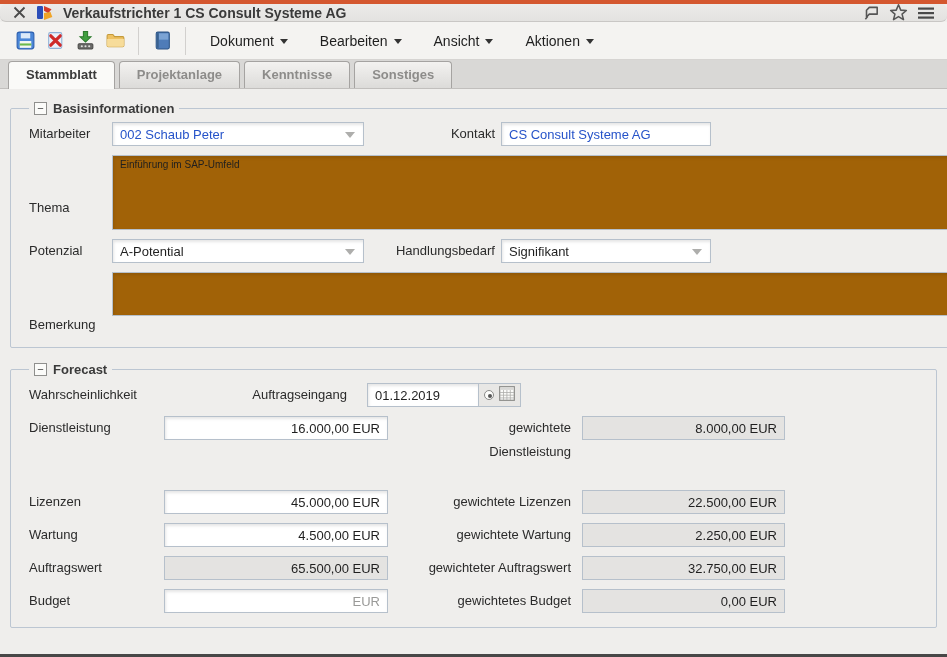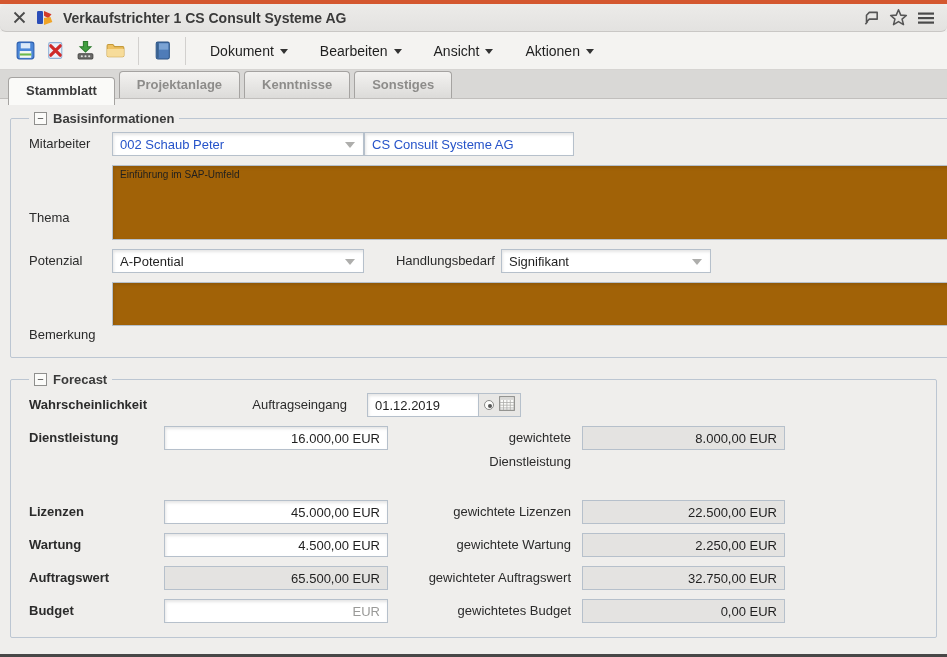--- a/index.html
+++ b/index.html
@@ -8,21 +8,21 @@
     font-family: "Liberation Sans", sans-serif;
     font-size: 13px;
     color: #2b2b2b;
     background: #efeeec;
     position: relative;
   }
   
   .accentbar { height: 4px; background: #d4572f; }
   
   .titlebar {
-    height: 28px; background: linear-gradient(#ecebe9,#e3e2e0);
+    height: 18px; background: linear-gradient(#ecebe9,#e3e2e0);
     border-bottom: 1px solid #c9c7c5;
     display: flex; align-items: center; padding: 0 12px; gap: 9px; border-radius: 6px;
   }
   .titlebar .title { font-weight: bold; font-size: 14px; color: #3a3a3a; }
   .tb-spacer { flex: 1; }
   .icon-btn { display: inline-flex; align-items: center; justify-content: center; cursor: pointer; }
   
   .toolbar {
     height: 38px; background: #f4f3f1; border-bottom: 1px solid #d6d4d2;
     display: flex; align-items: center; padding: 0 10px;
@@ -35,40 +35,40 @@
   .tabbar {
     height: 29px; background: #d9d8d6; border-bottom: 1px solid #c1bfbd;
     display: flex; align-items: flex-end; padding: 0 0 0 8px;
   }
   .tab {
     font-weight: bold; padding: 5px 17px 6px; margin-right: 4px;
     border: 1px solid #a5a3a1; border-bottom: none;
     border-radius: 4px 4px 0 0; cursor: pointer;
     background: linear-gradient(#f3f2f0,#dcdbd9); color: #8d8c8a;
   }
-  .tab.active { background: #fafaf8; color: #3a3a3a; position: relative; top: 7px; padding-bottom: 7px; }
+  .tab.active { background: #fafaf8; color: #3a3a3a; position: relative; top: 1px; padding-bottom: 7px; }
   
   .content { background: #efeeec; height: 583px; }
   fieldset {
     border: 1px solid #bcc6d2; border-radius: 2px;
     margin: 12px 10px 0; padding: 6px 26px 14px 18px;
   }
   fieldset.forecast { margin-top: 14px; }
   legend { display: flex; align-items: center; gap: 6px; padding: 0 5px; margin-left: 0px; }
   legend .minibox {
     width: 13px; height: 13px; border: 1px solid #8f8f8d; background: #fbfbf9;
     font-size: 11px; line-height: 11px; text-align: center; color: #444; cursor: pointer;
   }
   legend .legend-text { font-weight: bold; color: #3a3a3a; }
   .frow { display: flex; align-items: flex-start; margin-bottom: 9px; }
   .frow:last-child { margin-bottom: 0; }
   .frow.tall { margin-bottom: 26px; }
   .lbl { line-height: 24px; color: #2b2b2b; }
   .lbl-left-basis { width: 83px; }
-  .lbl-left-fc { width: 135px; font-weight: bold; }
+  .lbl-left-fc { width: 135px; }
   .lbl-right { text-align: right; padding-right: 6px; line-height: 24px; white-space: pre-line; }
   .lbl-right-basis { width: 137px; }
   .lbl-right-fc { width: 189px; margin-left: 0; }
   .lbl-top { line-height: 16px; padding-top: 3px; margin-top: 42px; }
   
   .fbox {
     height: 24px; background: #fff; border: 1px solid #b6c0cb;
     box-shadow: inset 1px 2px 3px rgba(0,0,0,.10);
     display: flex; align-items: center; padding: 0 7px;
     font-size: 13px; color: #1f1f1f; position: relative;
@@ -222,20 +222,21 @@
       <span class="minibox">−</span>
       <span class="legend-text">Basisinformationen</span>
     </legend>
 
     <div class="frow">
       <span class="lbl lbl-left-basis">Mitarbeiter</span>
       <div class="fbox select blue-text w252">
         <span>002 Schaub Peter</span>
         <span class="arrow"></span>
       </div>
+      <span class="lbl lbl-right lbl-right-basis">Kontakt</span>
       <div class="fbox link-text w246">
         <span>CS Consult Systeme AG</span>
       </div>
     </div>
 
 
     <div class="frow">
       <span class="lbl lbl-left-basis lbl-top">Thema</span>
       <div class="tarea h75">Einführung im SAP-Umfeld</div>
     </div>

